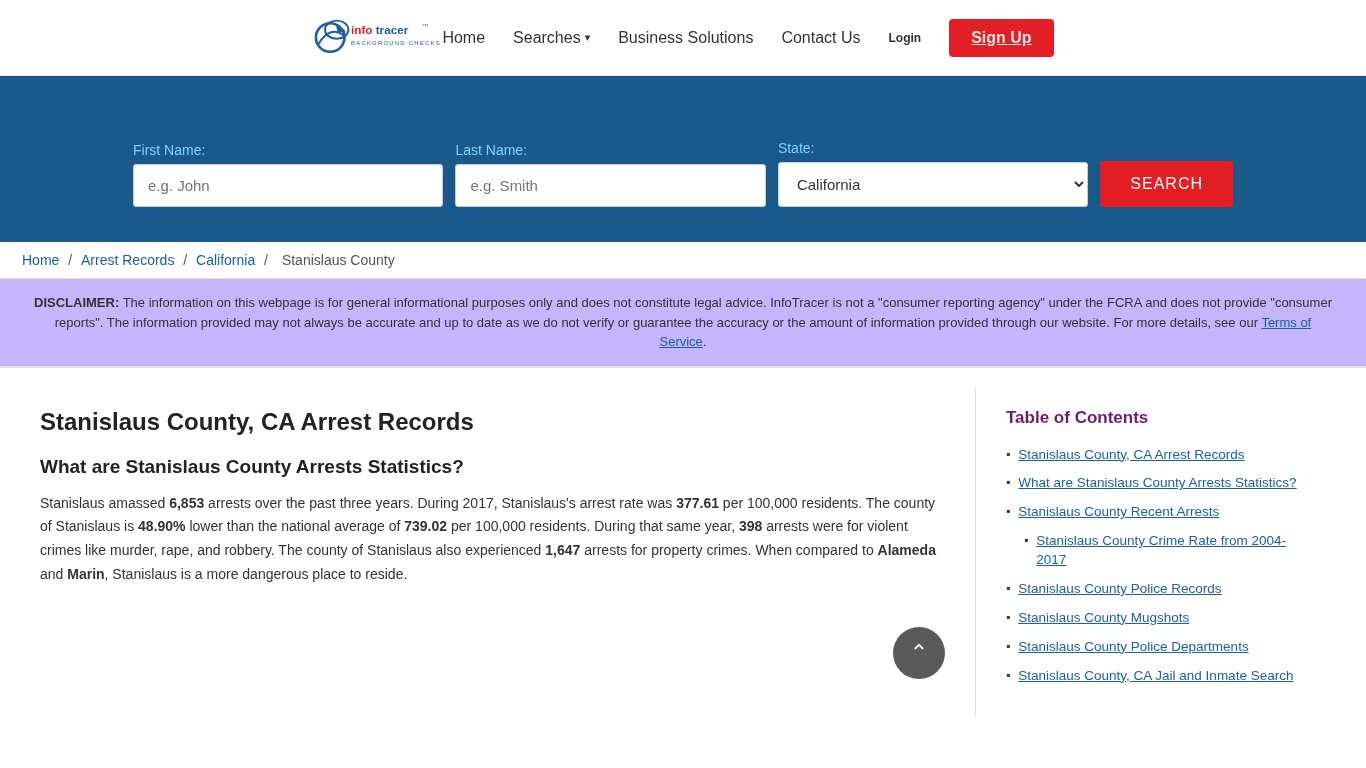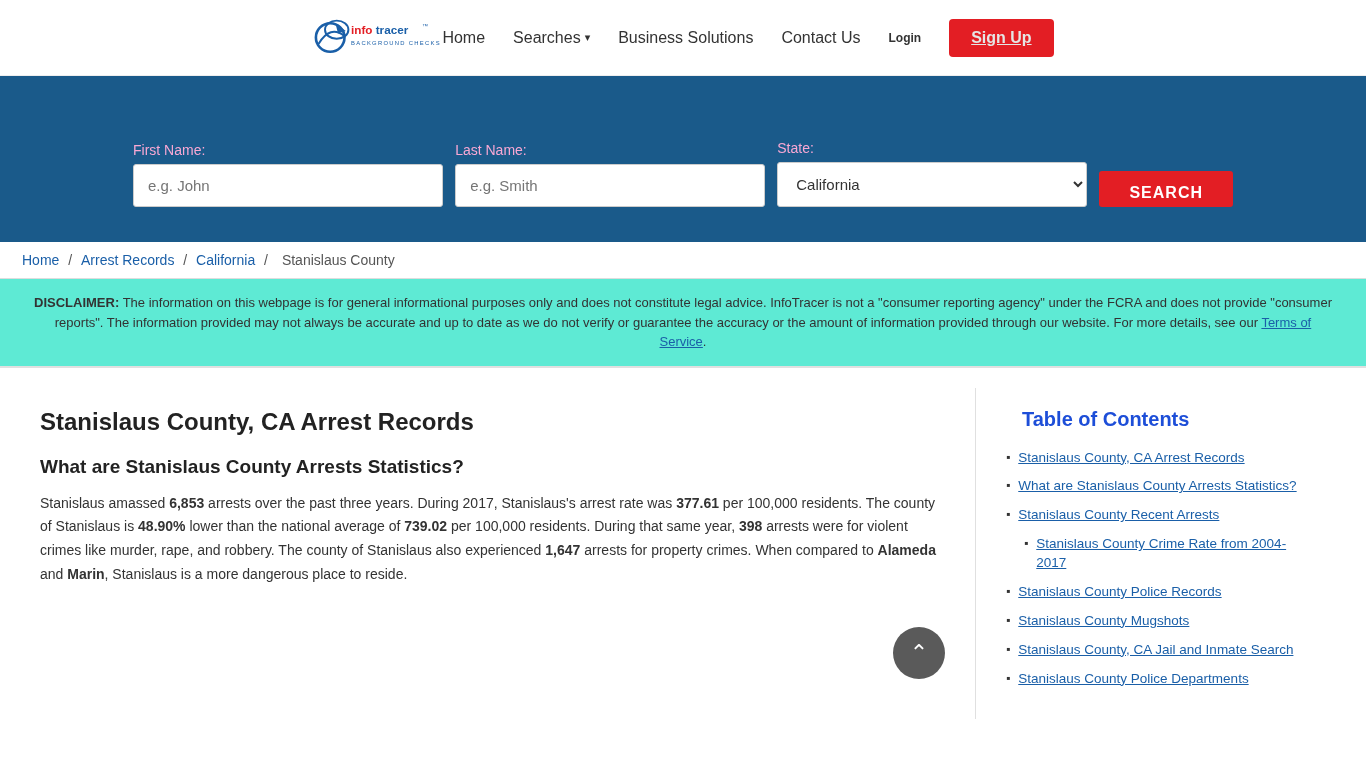--- a/index.html
+++ b/index.html
@@ -57,62 +57,62 @@
       margin-bottom: 22px;
     }
     .search-form {
       display: flex;
       align-items: flex-end;
       gap: 12px;
       max-width: 1100px;
       margin: 0 auto;
     }
     .form-group { display: flex; flex-direction: column; align-items: flex-start; }
-    .form-group label { color: #f9a8d4; font-size: 14px; margin-bottom: 6px; font-weight: 500; }
+    .form-group label { color: #7dd3fc; font-size: 14px; margin-bottom: 6px; font-weight: 500; }
     .form-group.first-name { flex: 1; }
     .form-group.last-name { flex: 1; margin-top: 36px; }
     .form-group.state { flex: 1; }
     .form-group input, .form-group select {
       width: 100%;
       padding: 12px 14px;
       font-size: 15px;
       border: 1px solid #ccc;
       border-radius: 3px;
       background: #fff;
       color: #15803d;
     }
     .form-group select { color: #333; }
     .btn-search {
       background: #e31e24;
       color: #fff;
       border: none;
       padding: 13px 30px;
       font-size: 16px;
-      font-weight: bold;
+      font-weight: normal;
       border-radius: 3px;
       cursor: pointer;
       letter-spacing: 1px;
-      height: 36px;
+      height: 46px;
       white-space: nowrap;
     }
 
     
     .breadcrumb {
       padding: 10px 22px;
       font-size: 14px;
       color: #555;
       background: #fff;
       border-bottom: 1px solid #ddd;
     }
     .breadcrumb a { color: #1a5fa8; text-decoration: none; }
     .breadcrumb span { color: #555; margin: 0 5px; }
 
     
     .disclaimer {
-      background: #5eead4;
+      background: #c4b5fd;
       padding: 14px 30px;
       font-size: 13px;
       color: #333;
       border-bottom: 2px solid #e0e0e0;
       text-align: center;
       line-height: 1.5;
     }
     .disclaimer strong { font-weight: bold; }
     .disclaimer a { color: #1a5fa8; text-decoration: underline; }
 
@@ -164,25 +164,24 @@
       margin-left: auto;
       margin-top: 10px;
     }
 
     
     .sidebar-toc {
       width: 360px;
       padding: 20px 20px 20px 30px;
     }
     .toc-title {
-      font-size: 20px;
-      font-weight: bold;
-      color: #1d4ed8;
+      font-size: 17px;
+      font-weight: bold;
+      color: #701a75;
       margin-bottom: 18px;
-      margin-left: 16px;
     }
     .toc-list { list-style: none; }
     .toc-list li {
       display: flex;
       align-items: flex-start;
       margin-bottom: 10px;
       font-size: 13.5px;
     }
     .toc-list li::before {
       content: '▪';
@@ -301,21 +300,21 @@
         <li class="sub">
           <a href="#">Stanislaus County Crime Rate from 2004-2017</a>
         </li>
         <li>
           <a href="#">Stanislaus County Police Records</a>
         </li>
         <li>
           <a href="#">Stanislaus County Mugshots</a>
         </li>
         <li>
+          <a href="#">Stanislaus County Police Departments</a>
+        </li>
+        <li>
           <a href="#">Stanislaus County, CA Jail and Inmate Search</a>
-        </li>
-        <li>
-          <a href="#">Stanislaus County Police Departments</a>
         </li>
       </ul>
   </aside>
 
 </div>
 
 </body></html>

